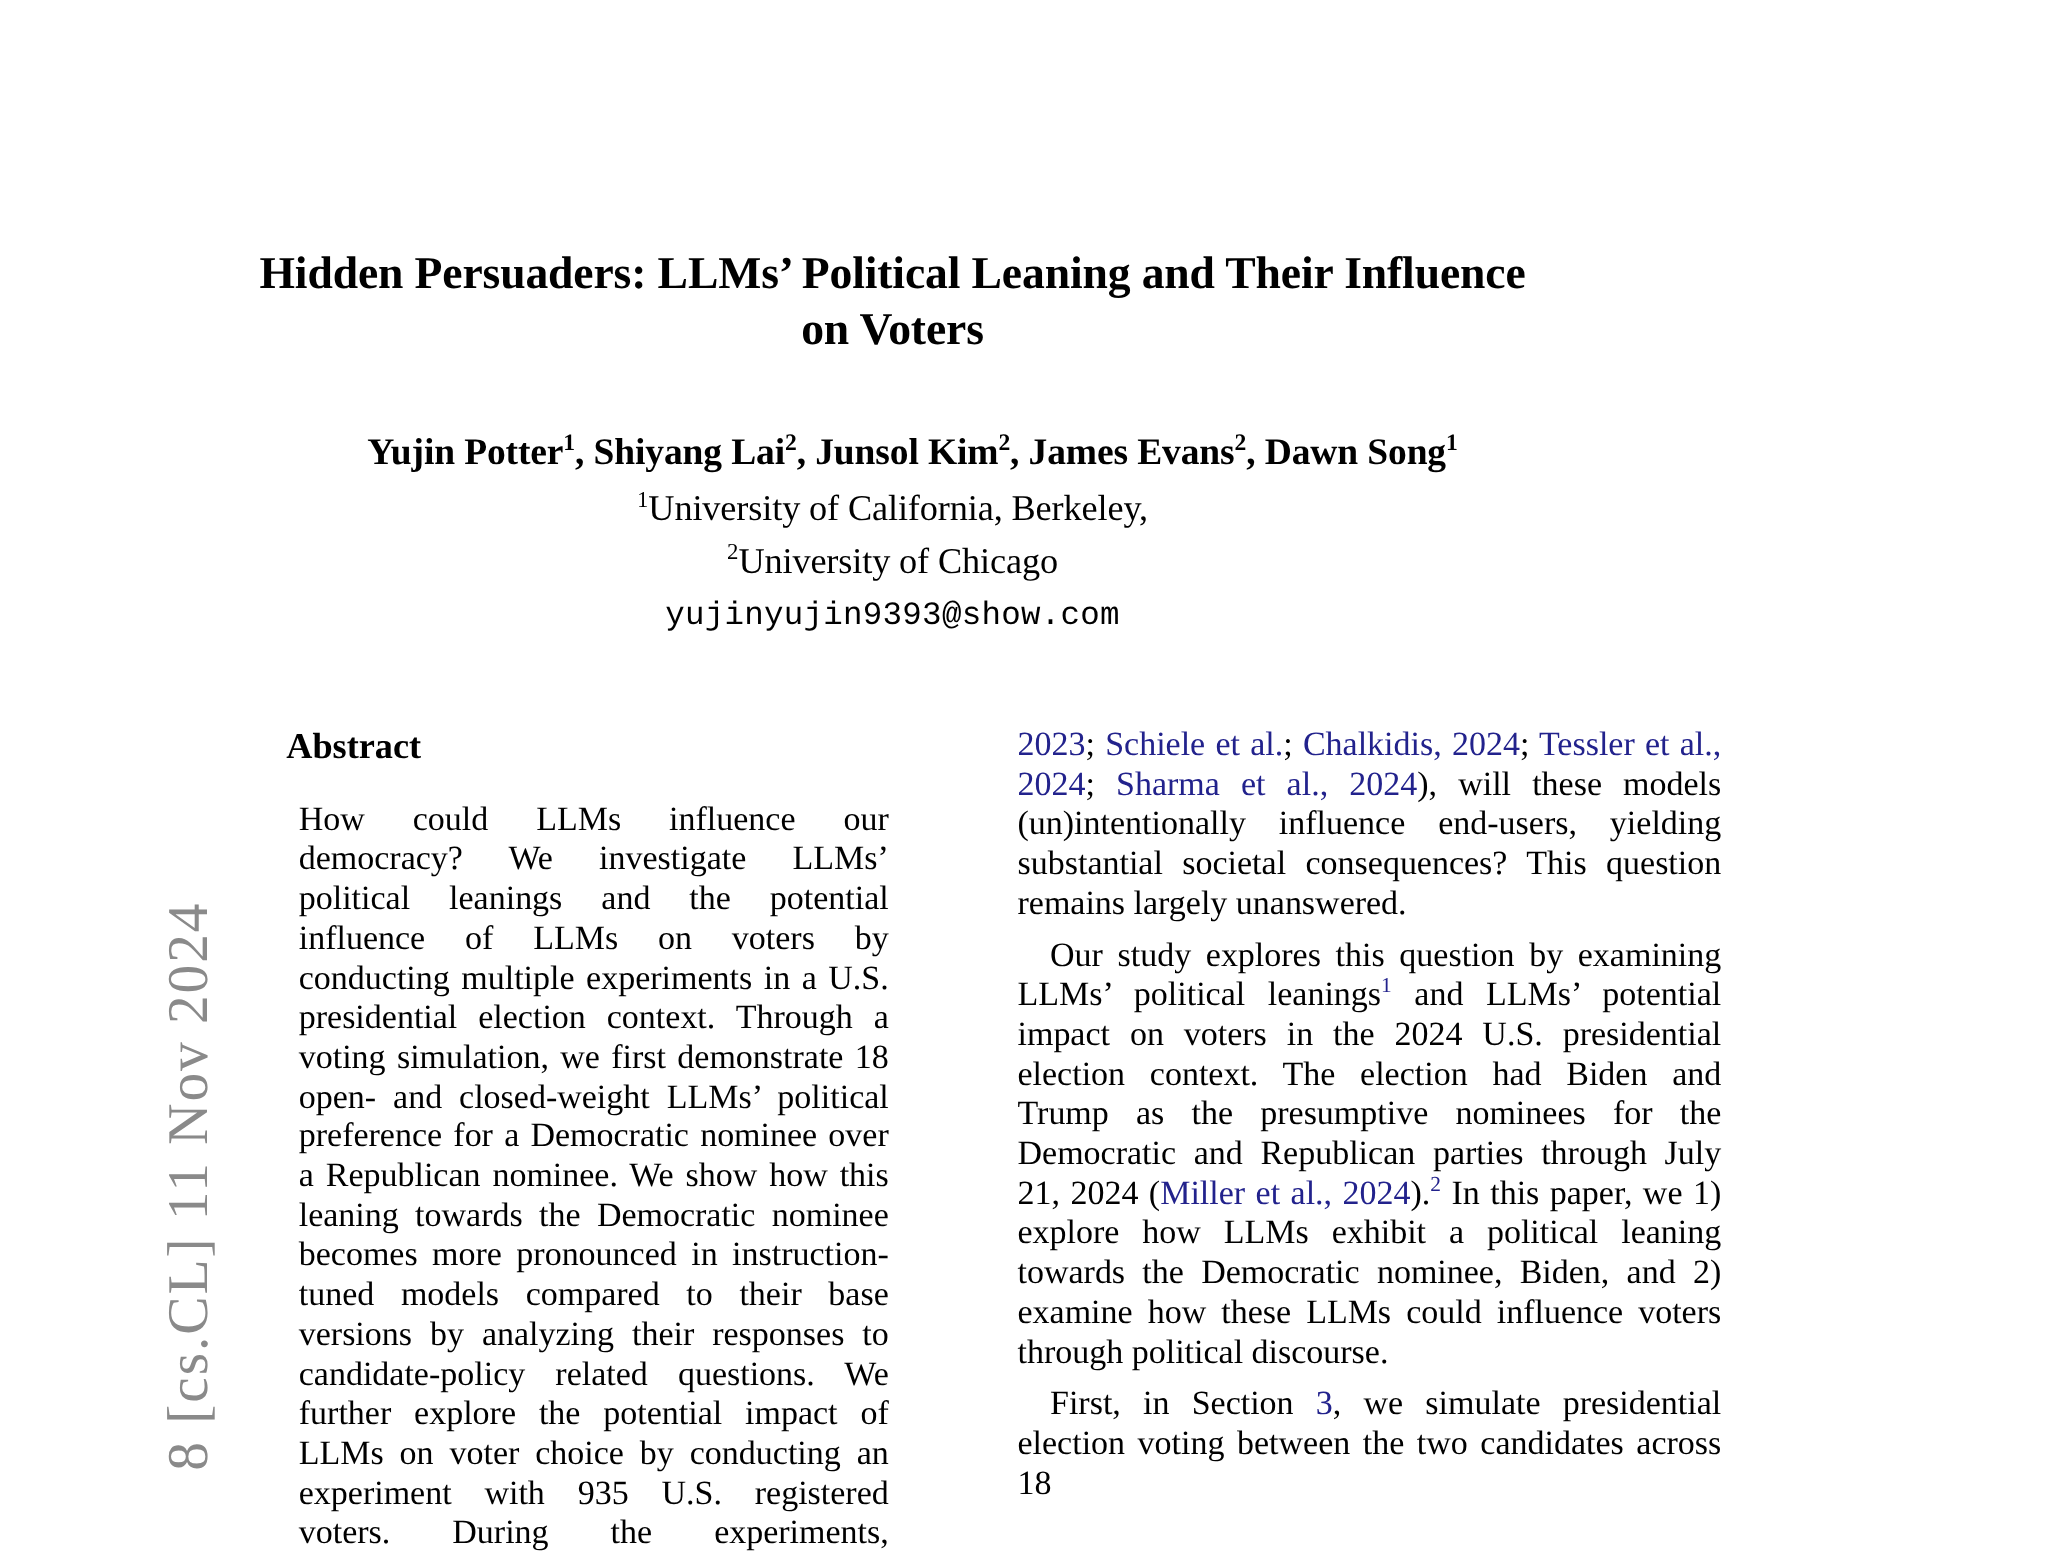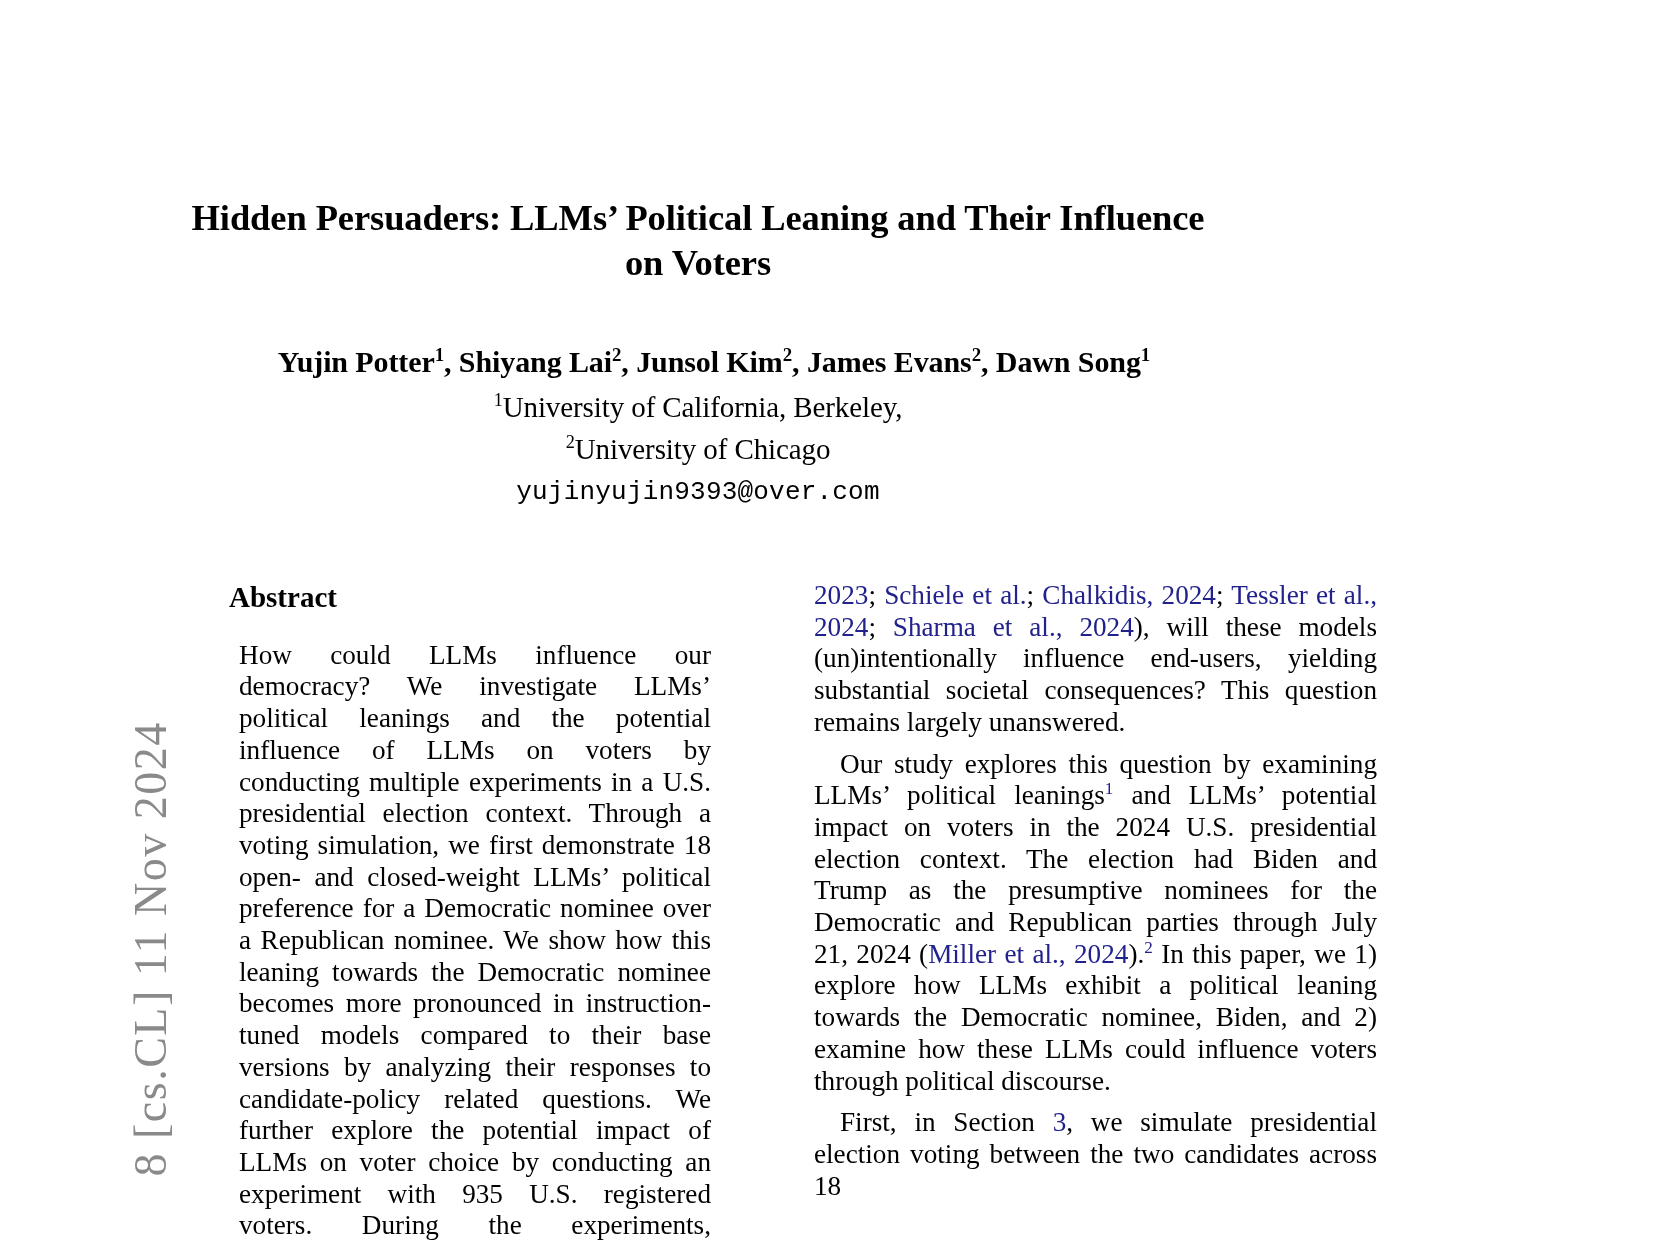--- a/index.html
+++ b/index.html
@@ -30,21 +30,21 @@
     font-family: "Liberation Serif", "DejaVu Serif", serif;
     font-size: 46px;
     letter-spacing: 1.5px;
     color: #8a8a8a;
     pointer-events: none;
   }
 
   
   #title-block {
     position: absolute;
-    left: 0;
+    left: 16px;
     top: 0;
     width: 1396px;
   }
   #paper-title {
     margin: 0;
     padding: 196px 170px 0 170px;
     text-align: center;
     font-size: 36.5px;
     font-weight: bold;
     line-height: 1.22;
@@ -147,21 +147,21 @@
   <div id="author-block">
 
     <div id="author-line">
       <span><span>Yujin Potter</span><sup>1</sup><span>, </span></span><span><span>Shiyang Lai</span><sup>2</sup><span>, </span></span><span><span>Junsol Kim</span><sup>2</sup><span>, </span></span><span><span>James Evans</span><sup>2</sup><span>, </span></span><span><span>Dawn Song</span><sup>1</sup></span>
     </div>
 
     <div id="affil-1" class="affil-line"><sup>1</sup><span>University of California, Berkeley,</span></div>
 
     <div id="affil-2" class="affil-line"><sup>2</sup><span>University of Chicago</span></div>
 
-    <div id="email-line">yujinyujin9393@over.com</div>
+    <div id="email-line">yujinyujin9393@show.com</div>
 
   </div>
 </div>
 
 <div id="columns">
 
   <div class="column" id="left-column">
     <div id="abstract-heading">Abstract</div>
     <p class="para clipped">How could LLMs influence our democracy? We investigate LLMs’ political leanings and the potential influence of LLMs on voters by conducting multiple experiments in a U.S. presidential election context. Through a voting simulation, we first demonstrate 18 open- and closed-weight LLMs’ political preference for a Democratic nominee over a Republican nominee. We show how this leaning towards the Democratic nominee becomes more pronounced in instruction-tuned models compared to their base versions by analyzing their responses to candidate-policy related questions. We further explore the potential impact of LLMs on voter choice by conducting an experiment with 935 U.S. registered voters. During the experiments, participants interacted with</p>
   </div>

